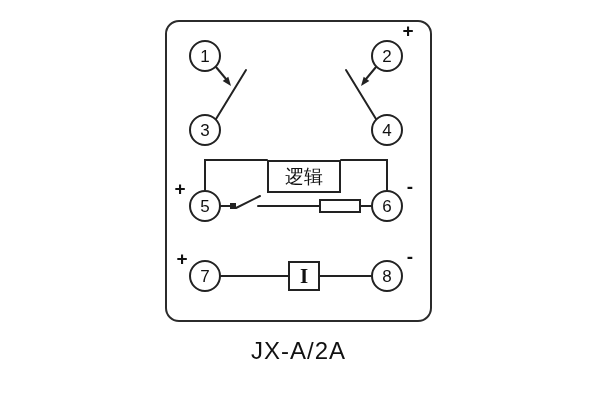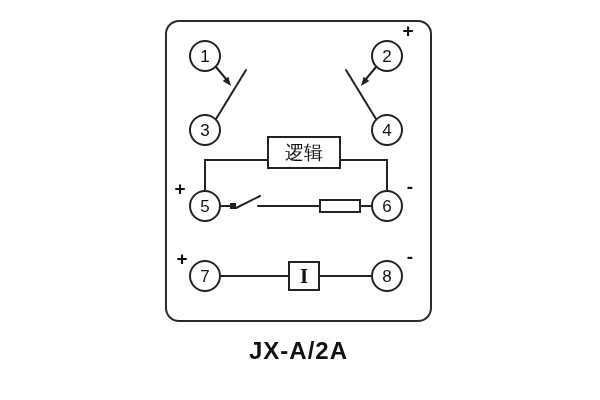--- a/index.html
+++ b/index.html
@@ -40,39 +40,39 @@
   .t4 { left: 371px; top: 114px; }
   .t5 { left: 189px; top: 190px; }
   .t6 { left: 371px; top: 190px; }
   .t7 { left: 189px; top: 260px; }
   .t8 { left: 371px; top: 260px; }
 
   .box {
     position: absolute; border: 2px solid #222222; background: #ffffff;
     display: flex; align-items: center; justify-content: center;
   }
-  .logic-box { left: 267px; top: 136px; width: 74px; height: 33px; font-size: 19px; }
+  .logic-box { left: 267px; top: 160px; width: 74px; height: 33px; font-size: 19px; }
   .current-box {
     left: 288px; top: 261px; width: 32px; height: 30px;
     font-family: "Liberation Serif", serif; font-size: 21px; font-weight: bold;
   }
 
   .polarity {
     position: absolute; font-size: 19px; font-weight: bold; line-height: 1;
     width: 16px; text-align: center;
   }
   .p2 { left: 400px; top: 21px; }
   .p5 { left: 172px; top: 179px; }
   .p6 { left: 402px; top: 177px; }
   .p7 { left: 174px; top: 249px; }
   .p8 { left: 402px; top: 247px; }
 
   .title {
     position: absolute; left: 165px; top: 337px; width: 267px;
-    text-align: center; font-size: 24px; font-weight: bold; letter-spacing: 1px;
+    text-align: center; font-size: 24px; font-weight: normal; letter-spacing: 1px;
   }
 </style>
 </head>
 <body>
 
 <div class="canvas">
 
   <div class="outline"></div>
 
   <svg class="wires" viewBox="0 0 600 400">

